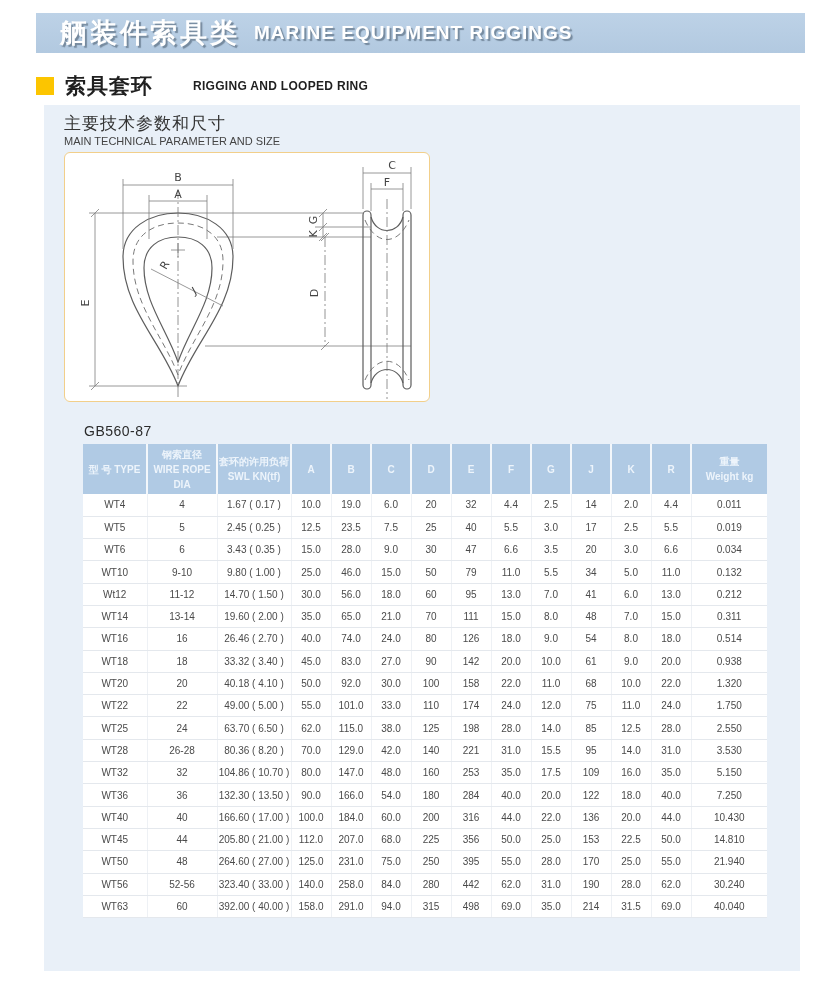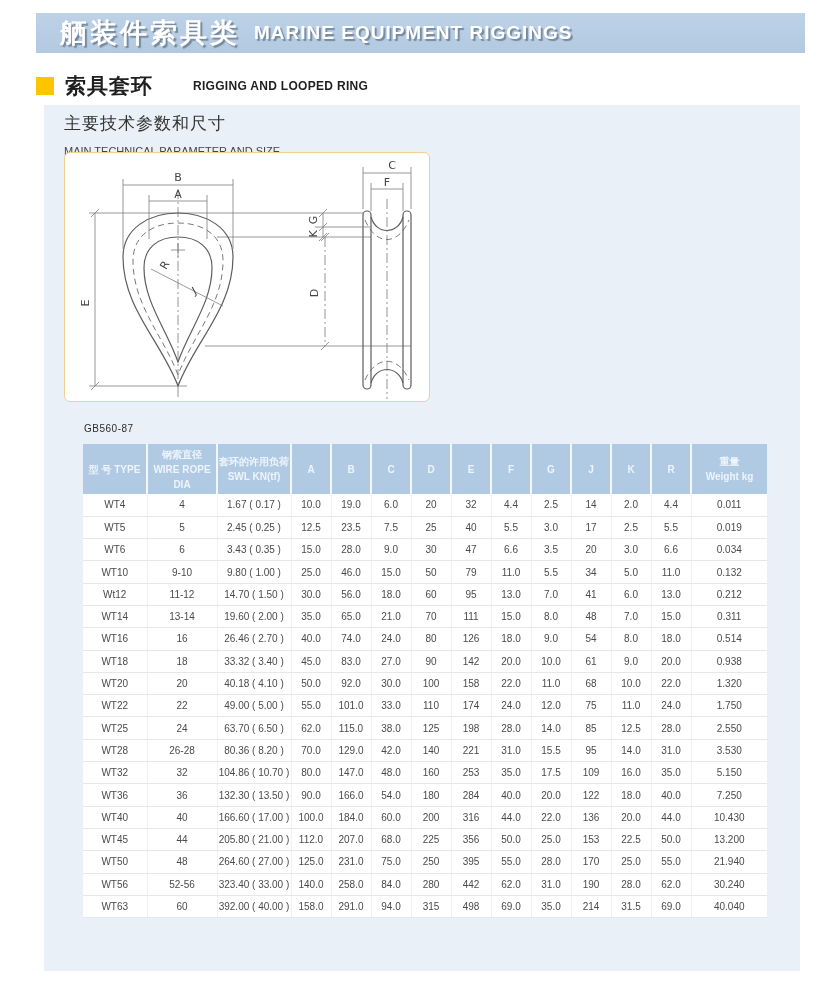--- a/index.html
+++ b/index.html
@@ -29,26 +29,26 @@
   .bullet { width:18px; height:18px; background:#fcc500; margin-right:11px; }
   .section-head .zh { font-size:21px; font-weight:bold; color:#1f1f1f; letter-spacing:1px; }
   .section-head .en { font-size:12px; font-weight:bold; color:#1f1f1f; margin-left:10px; letter-spacing:0.3px;padding-left:30px; }
   
   .panel {
     position:absolute; left:44px; top:105px; width:756px; height:866px;
     background:#e9f0f8;
   }
   .param { position:absolute; left:20px; top:7px; }
   .param .zh { font-size:17px; color:#333; letter-spacing:1px; }
-  .param .en { font-size:11px; color:#444; margin-top:10px; }
+  .param .en { font-size:11px; color:#444; margin-top:0; }
   .draw-box {
     position:absolute; left:20px; top:47px; width:366px; height:250px;
     background:#ffffff; border:1px solid #f2cf8a; border-radius:6px;
   }
-  .std-label { position:absolute; left:40px; top:318px; font-size:10px; color:#2b2b2b; letter-spacing:0.5px; }
+  .std-label { position:absolute; left:40px; top:318px; font-size:14px; color:#2b2b2b; letter-spacing:0.5px; }
   
   .spec-table {
     position:absolute; left:39px; top:339px; width:684px;
     border-collapse:collapse; table-layout:fixed;
   }
   .spec-table th {
     background:#b0cae4; color:#edf4fb; font-size:10px; font-weight:bold;
     height:50px; text-align:center; vertical-align:middle; line-height:1.5;
     border-right:2px solid #f3f7fb; padding:0 1px;
   }
@@ -440,21 +440,21 @@
           <td>112.0</td>
           <td>207.0</td>
           <td>68.0</td>
           <td>225</td>
           <td>356</td>
           <td>50.0</td>
           <td>25.0</td>
           <td>153</td>
           <td>22.5</td>
           <td>50.0</td>
-          <td>13.200</td>
+          <td>14.810</td>
         </tr>
         <tr>
           <td>WT50</td>
           <td>48</td>
           <td>264.60 ( 27.00 )</td>
           <td>125.0</td>
           <td>231.0</td>
           <td>75.0</td>
           <td>250</td>
           <td>395</td>

